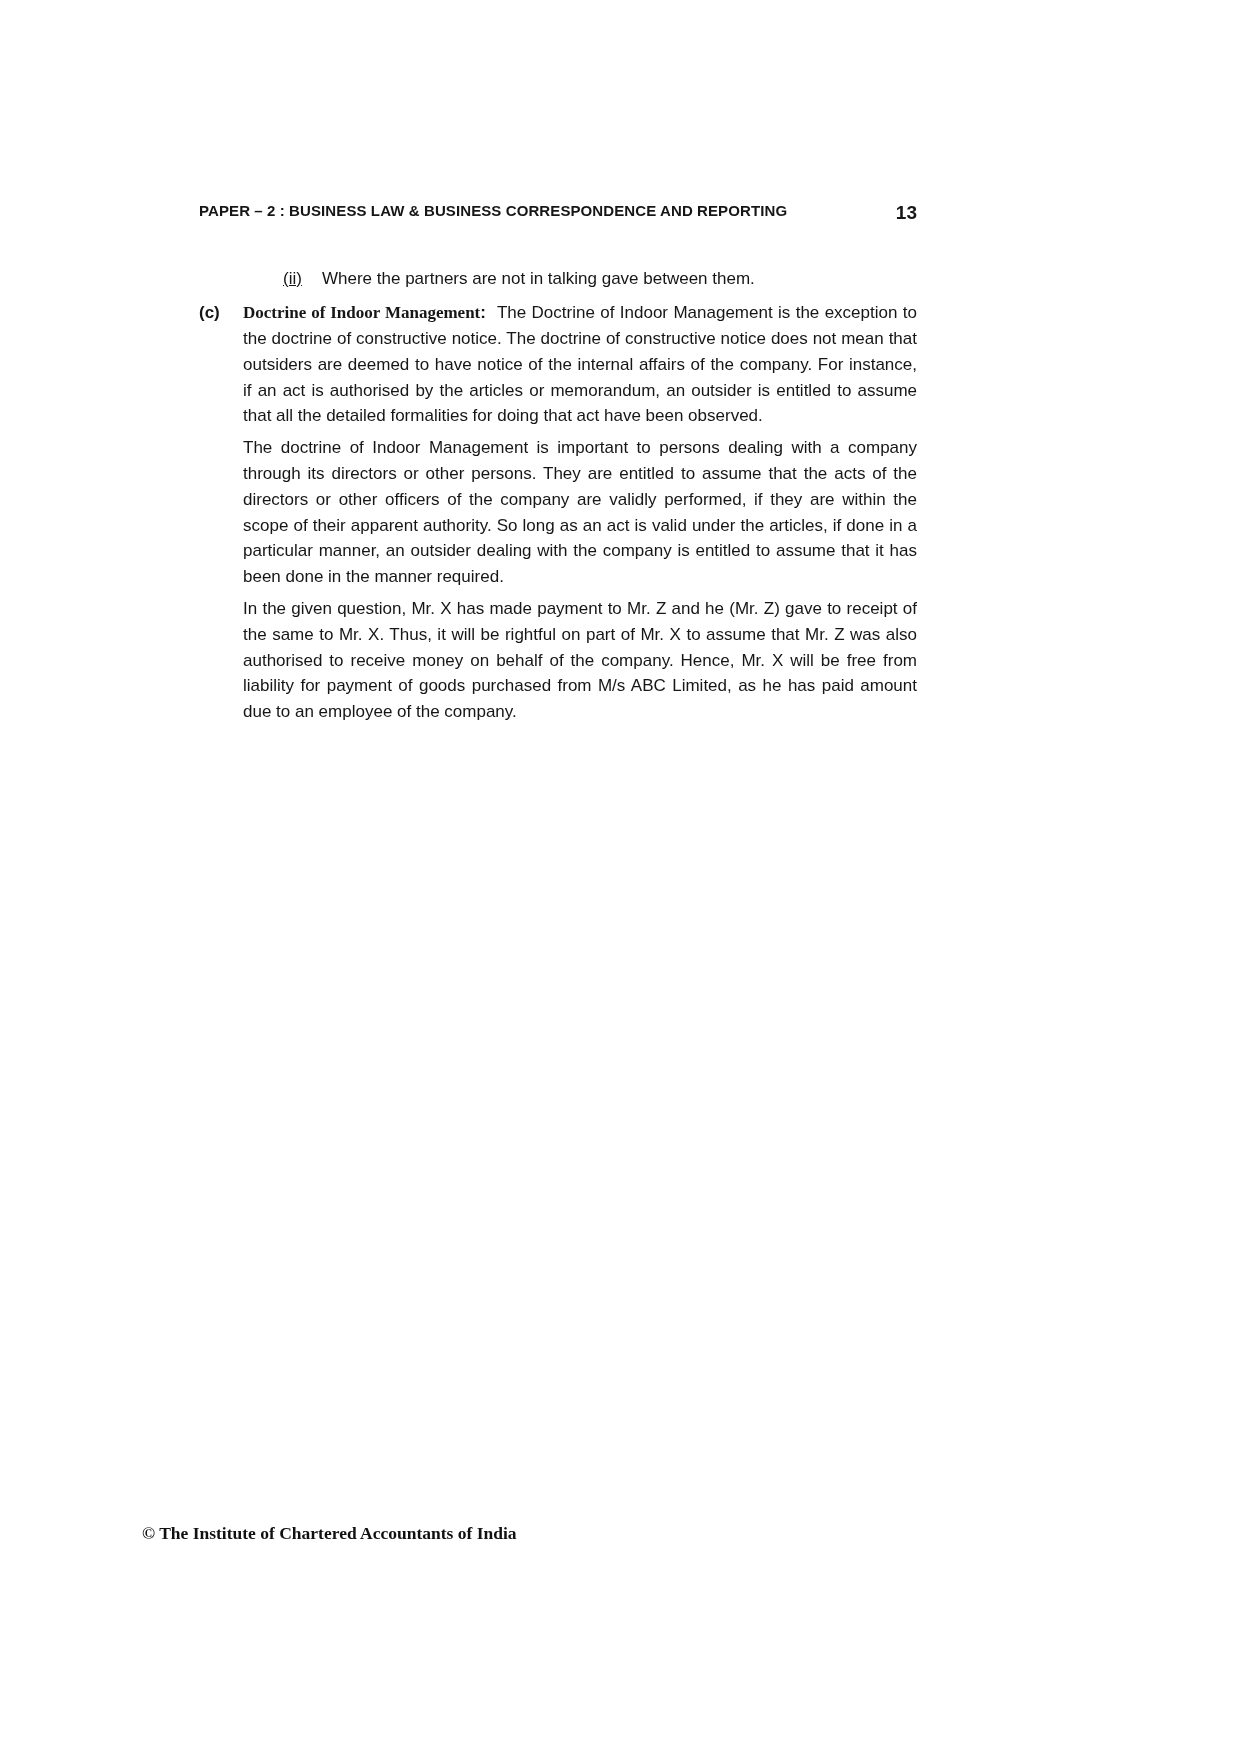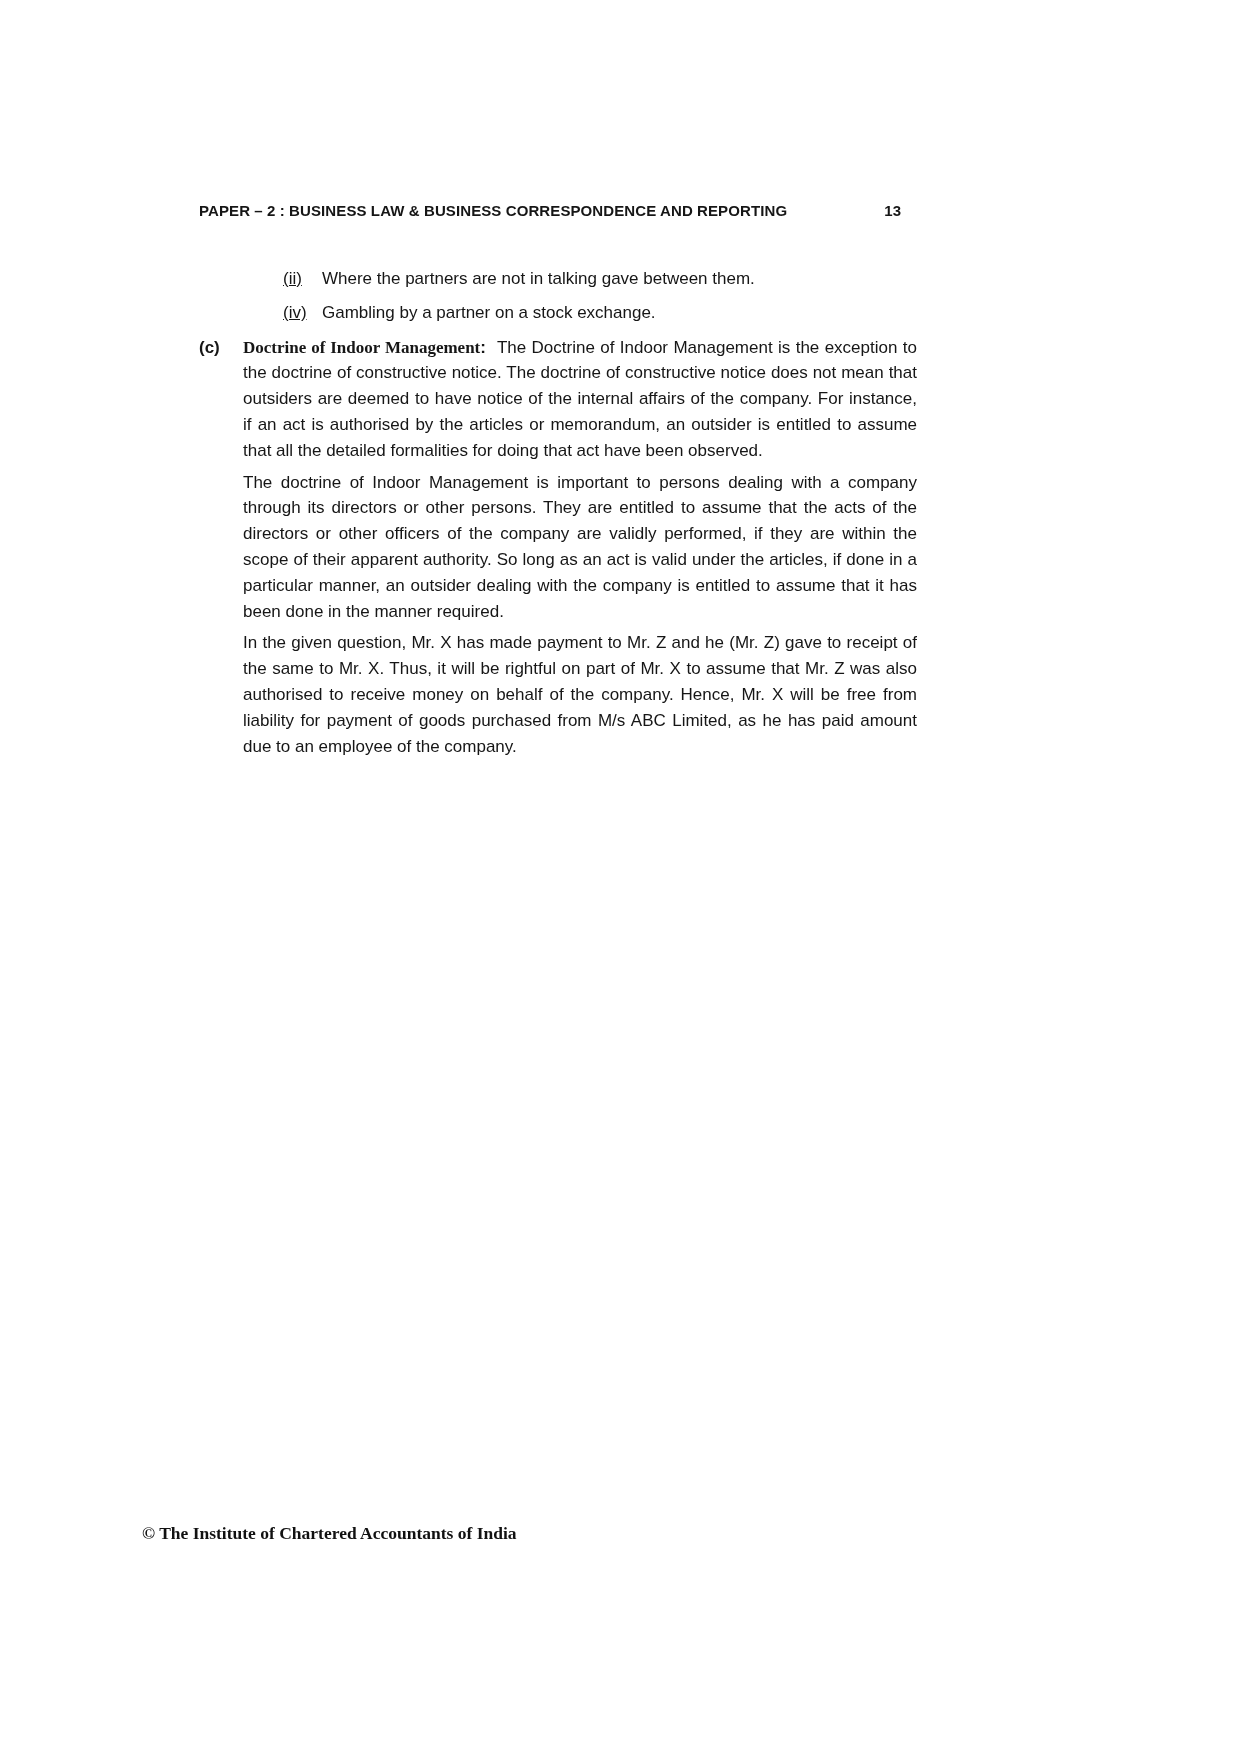--- a/index.html
+++ b/index.html
@@ -25,24 +25,24 @@
   .header-title {
     display: block;
     text-align: left;
     font-weight: 700;
     font-size: 15px;
     letter-spacing: 0.1px;
     white-space: nowrap;
   }
   .header-page {
     position: absolute;
-    right: 16px;
+    right: 0;
     top: 0;
     font-weight: 700;
-    font-size: 15px;
+    font-size: 19px;
   }
 
   
   .content {
     position: absolute;
     left: 199px;
     top: 266px;
     width: 718px;
     font-size: 17px;
     line-height: 25.8px;
@@ -101,24 +101,20 @@
     <span class="header-page">13</span>
   </div>
 
   <div class="content">
 
     <div class="list">
       <div class="list-item">
         <span class="li-marker">(ii)</span>
         <span class="li-text">Where the partners are not in talking gave between them.</span>
       </div>
-      <div class="list-item">
-        <span class="li-marker">(iv)</span>
-        <span class="li-text">Gambling by a partner on a stock exchange.</span>
-      </div>
     </div>
 
     <div class="section-c">
       <span class="c-marker">(c)</span>
       <div class="c-body">
         <p class="para"><span class="head-bold">Doctrine of Indoor Management</span><span class="head-colon">:</span><span>The Doctrine of Indoor Management is the exception to the doctrine of constructive notice. The doctrine of constructive notice does not mean that outsiders are deemed to have notice of the internal affairs of the company. For instance, if an act is authorised by the articles or memorandum, an outsider is entitled to assume that all the detailed formalities for doing that act have been observed.</span></p>
         <p class="para">The doctrine of Indoor Management is important to persons dealing with a company through its directors or other persons. They are entitled to assume that the acts of the directors or other officers of the company are validly performed, if they are within the scope of their apparent authority. So long as an act is valid under the articles, if done in a particular manner, an outsider dealing with the company is entitled to assume that it has been done in the manner required.</p>
         <p class="para">In the given question, Mr. X has made payment to Mr. Z and he (Mr. Z) gave to receipt of the same to Mr. X. Thus, it will be rightful on part of Mr. X to assume that Mr. Z was also authorised to receive money on behalf of the company. Hence, Mr. X will be free from liability for payment of goods purchased from M/s ABC Limited, as he has paid amount due to an employee of the company.</p>
       </div>
     </div>

